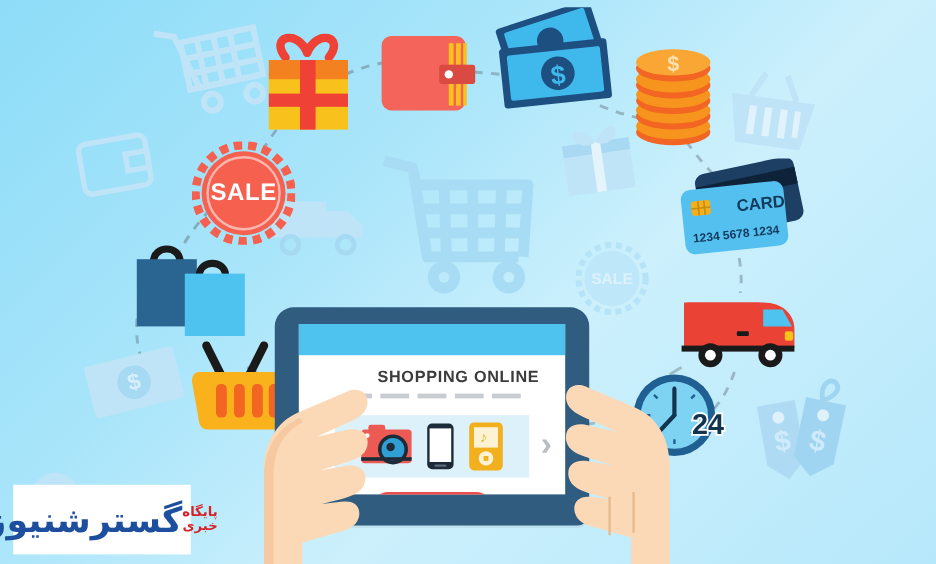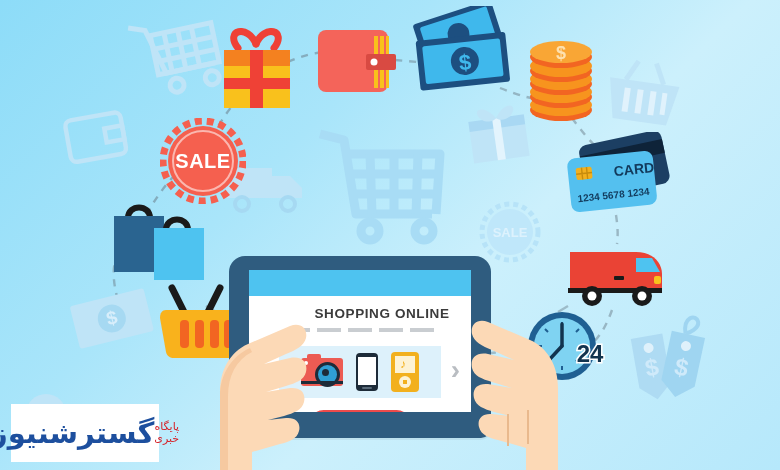--- a/index.html
+++ b/index.html
@@ -127,21 +127,21 @@
   #wm-main {
     color: #1d4f9e;
     font-weight: bold;
     font-size: 29px;
     line-height: 30px;
     direction: rtl;
     font-family: "DejaVu Sans", sans-serif;
   }
   #wm-sub {
     color: #d6232a;
-    font-weight: normal;
+    font-weight: bold;
     font-size: 11px;
     line-height: 12px;
     direction: rtl;
     margin-top: -1px;
     font-family: "DejaVu Sans", sans-serif;
   }
 </style>
 </head>
 <body>
 

